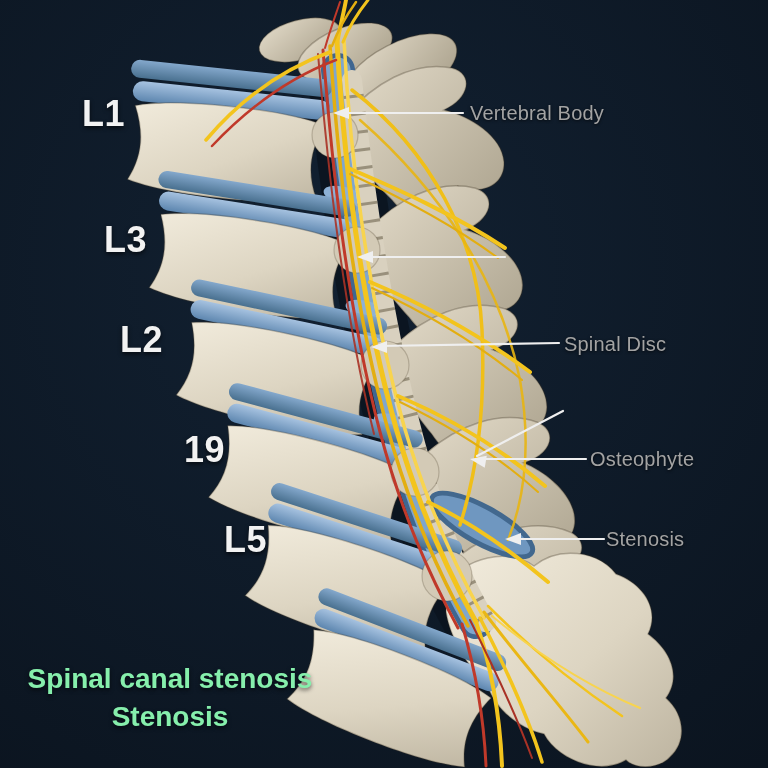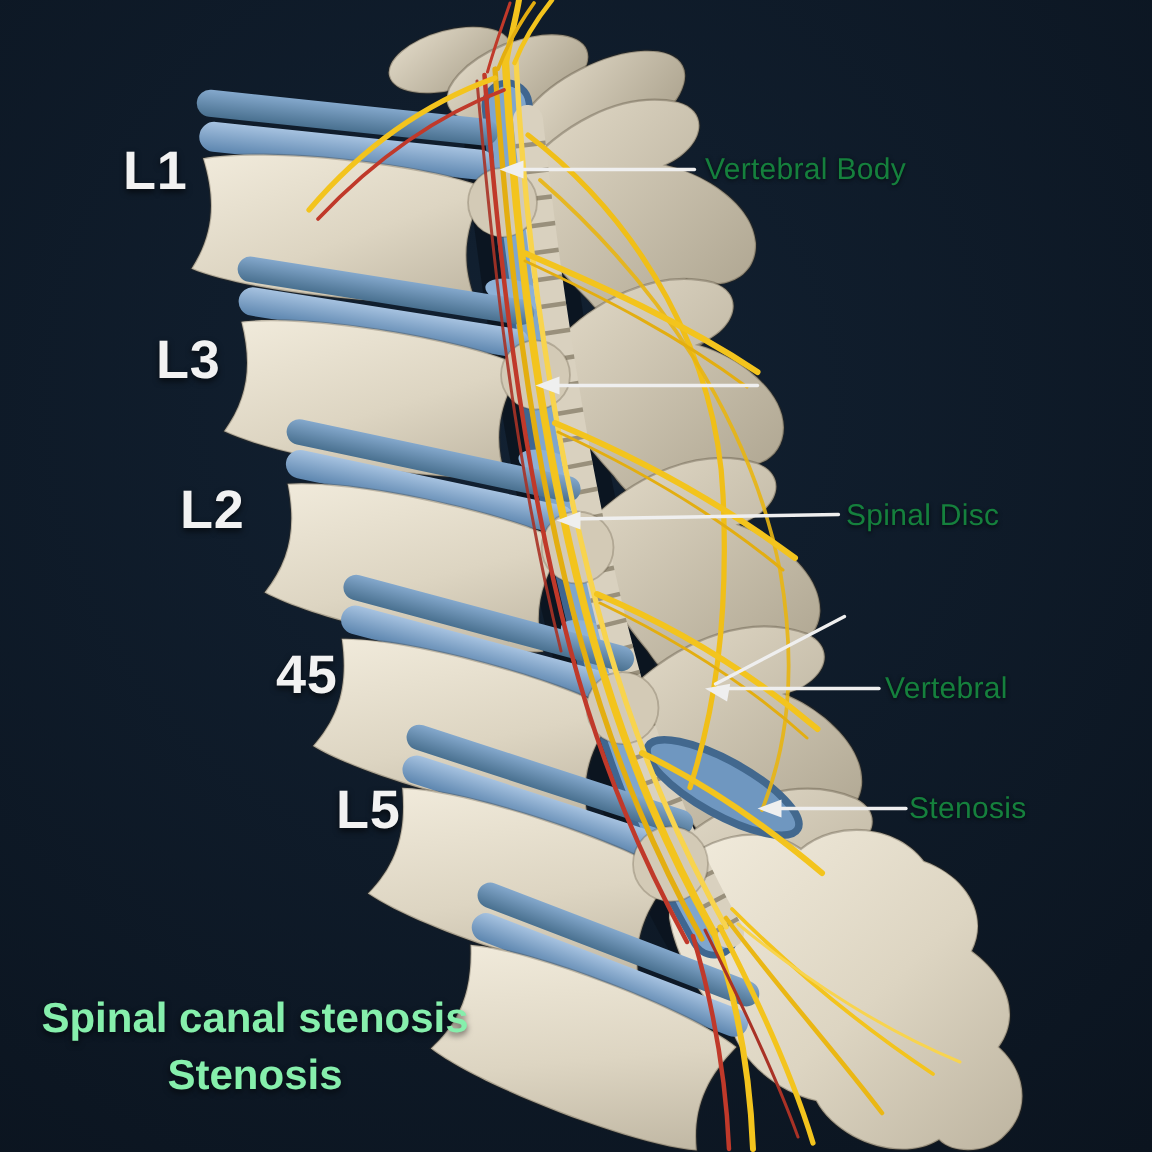--- a/index.html
+++ b/index.html
@@ -8,21 +8,21 @@
     background:#0d1826;
     font-family:"Liberation Sans","DejaVu Sans",sans-serif;
     -webkit-user-select:none;user-select:none;
   }
   .stage svg{position:absolute;left:0;top:0;}
   .lbl{
     position:absolute;color:#f2f2f2;font-weight:700;font-size:36px;line-height:1;
     text-shadow:0 2px 4px rgba(0,0,0,.65);letter-spacing:.5px;
   }
   .ann{
-    position:absolute;color:#15803d;font-size:20px;font-weight:400;line-height:1.1;
+    position:absolute;color:#a3a3a3;font-size:20px;font-weight:400;line-height:1.1;
     text-shadow:0 1px 3px rgba(0,0,0,.7);letter-spacing:.2px;white-space:nowrap;
   }
   .lbl-l1{left:82px;top:96px}
   .lbl-l3{left:104px;top:222px}
   .lbl-l2{left:120px;top:322px}
   .lbl-45{left:184px;top:432px}
   .lbl-l5{left:224px;top:522px}
   .ann-vb{left:470px;top:102px}
   .ann-id{left:510px;top:246px}
   .ann-sc{left:564px;top:333px}
@@ -184,26 +184,26 @@
       <polygon points="0,0 16,-6 16,6" transform="translate(357,257)"></polygon>
       <polygon points="0,0 16,-6 16,6" transform="translate(371,347)"></polygon>
       <polygon points="0,0 16,-6 16,6" transform="translate(470,459) rotate(10)"></polygon>
       <polygon points="0,0 16,-6 16,6" transform="translate(505,539)"></polygon>
     </g>
   </svg>
 
   <div class="lbl lbl-l1">L1</div>
   <div class="lbl lbl-l3">L3</div>
   <div class="lbl lbl-l2">L2</div>
-  <div class="lbl lbl-45">45</div>
+  <div class="lbl lbl-45">19</div>
   <div class="lbl lbl-l5">L5</div>
 
   <div class="ann ann-vb">Vertebral Body</div>
   <div class="ann ann-sc">Spinal Disc</div>
-  <div class="ann ann-os">Vertebral</div>
+  <div class="ann ann-os">Osteophyte</div>
   <div class="ann ann-st">Stenosis</div>
 
   <div class="title">
     <div>Spinal canal stenosis</div>
     <div>Stenosis</div>
   </div>
 
 </div>
 
 </body></html>

